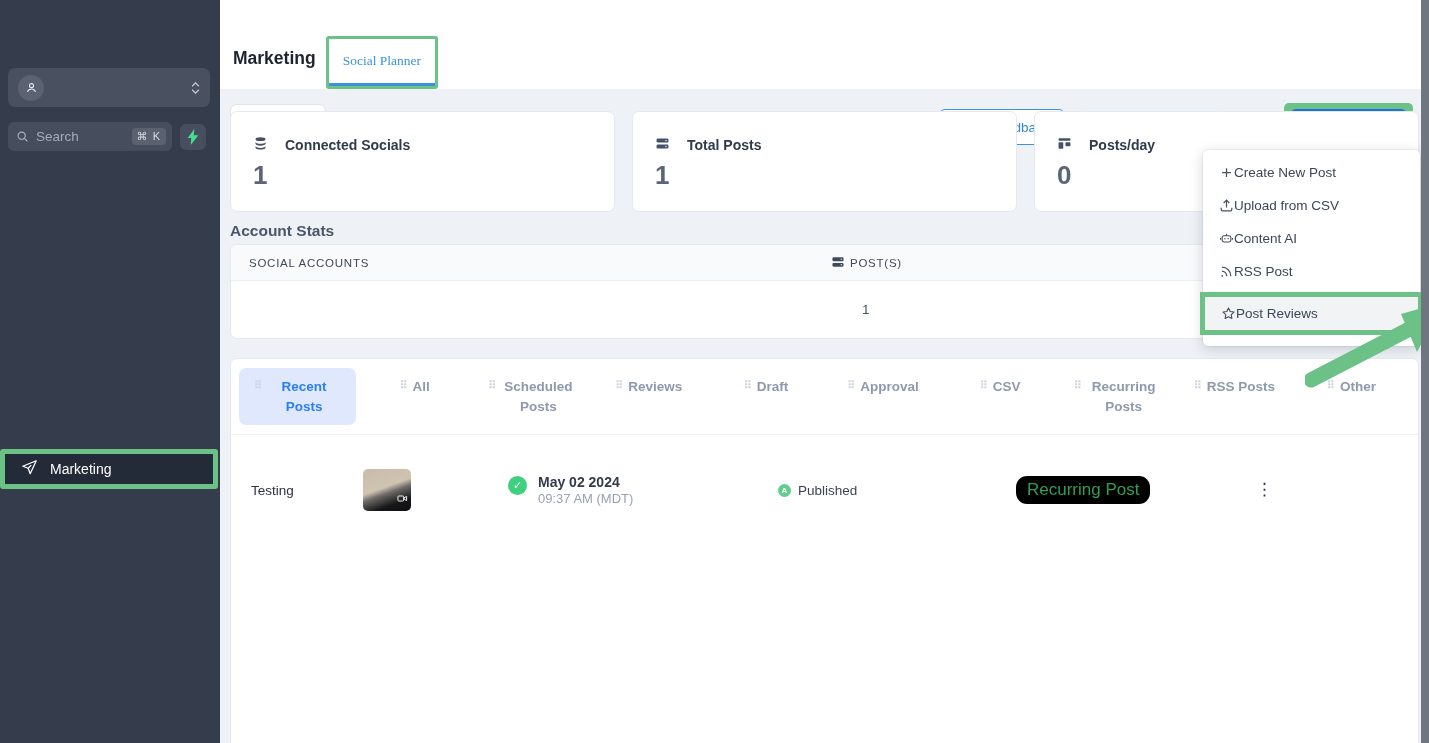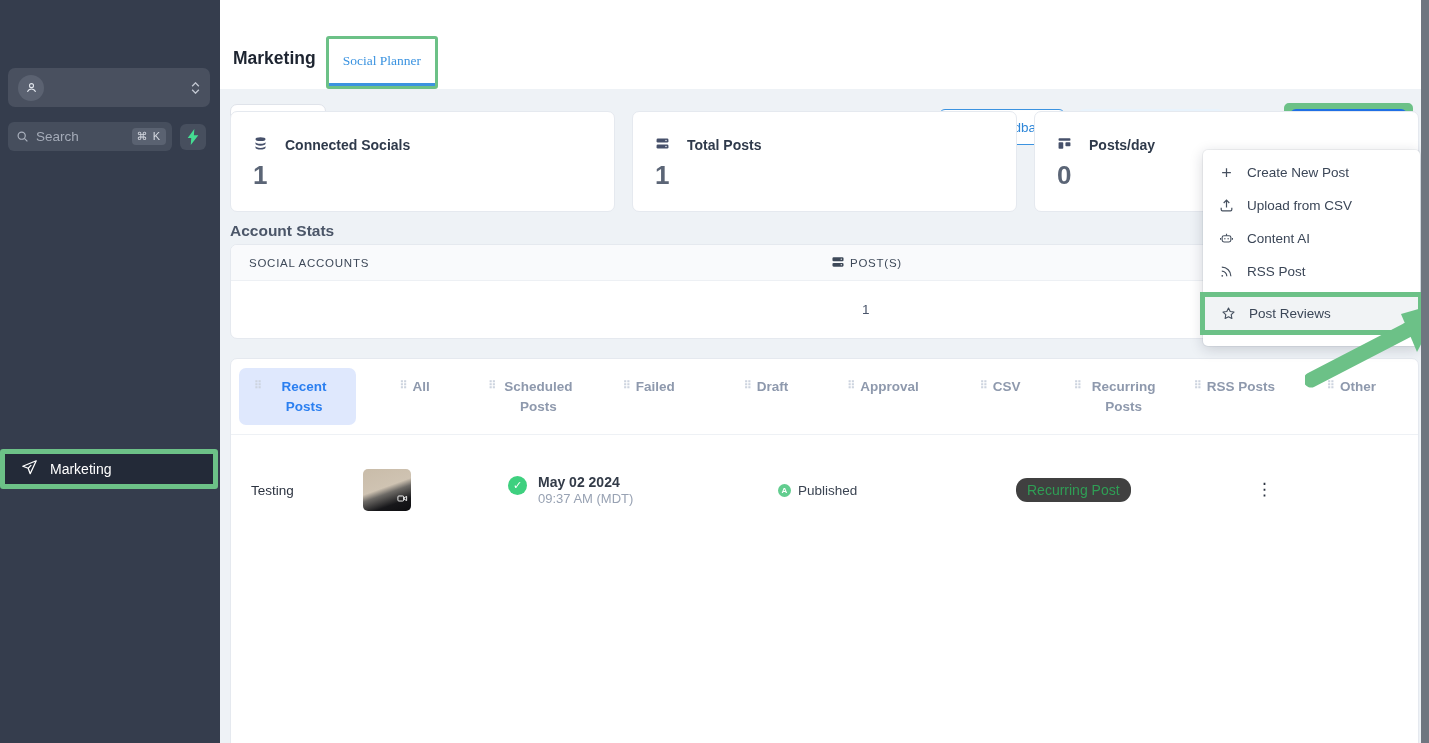--- a/index.html
+++ b/index.html
@@ -144,21 +144,21 @@
   
   .dropdown {
     position: absolute; left: 983px; top: 150px;
     width: 217px; background: #ffffff;
     border-radius: 5px;
     box-shadow: 0 3px 14px rgba(20,30,50,.18), 0 0 0 1px rgba(20,30,50,.05);
     padding: 6px 0 7px 0; z-index: 40;
   }
   .dd-item {
     height: 33px; display: flex; align-items: center;
-    gap: 13px; padding: 0 16px;
+    gap: 0; padding: 0 16px;
     font-size: 13.5px; color: #3b4657;
   }
   .dd-item .dd-ic { width: 15px; display: flex; align-items: center; justify-content: center; color: #46505f; }
   .dd-hl {
     border: 3px solid #6cc187; background: #6cc187;
     margin: 4px -3px; padding: 2px;
   }
   .dd-hl .dd-item { background: #f1f3f5; height: 33px; }
 
   
@@ -241,22 +241,22 @@
   }
   .pr-d1 { font-size: 14px; font-weight: 600; color: #333b48; }
   .pr-d2 { font-size: 13px; color: #98a2b3; margin-top: 1px; }
   .pr-status { width: 238px; display: flex; align-items: center; gap: 7px; font-size: 13.5px; color: #3b4452; }
   .pr-st-dot {
     width: 13px; height: 13px; border-radius: 50%; background: #62cd8f;
     color: #fff; font-size: 8px; display: flex; align-items: center; justify-content: center; font-weight: 700;
   }
   .pr-badge-wrap { width: 240px; }
   .pr-badge {
-    display: inline-block; background: #404040; color: #2f9e55;
-    font-size: 14px; border-radius: 11px; padding: 4px 11px;
+    display: inline-block; background: #000000; color: #2f9e55;
+    font-size: 17px; border-radius: 11px; padding: 4px 11px;
   }
   .pr-kebab { color: #2b3341; font-size: 17px; letter-spacing: 0; line-height: .55; text-align:center; }
 
   
   .arrow { position: absolute; left: 1085px; top: 300px; z-index: 50; pointer-events: none; }
 
   
   .scrollbar {
     position: absolute; right: 0; top: 0; width: 8px; height: 743px;
     background: #4a4f58; z-index: 60;
@@ -452,21 +452,21 @@
         <div class="tab">
           <span class="grip">⠿</span>
           <span class="lbl">All</span>
         </div>
         <div class="tab">
           <span class="grip">⠿</span>
           <span class="lbl">Scheduled Posts</span>
         </div>
         <div class="tab">
           <span class="grip">⠿</span>
-          <span class="lbl">Failed</span>
+          <span class="lbl">Reviews</span>
         </div>
         <div class="tab">
           <span class="grip">⠿</span>
           <span class="lbl">Draft</span>
         </div>
         <div class="tab">
           <span class="grip">⠿</span>
           <span class="lbl">Approval</span>
         </div>
         <div class="tab">

